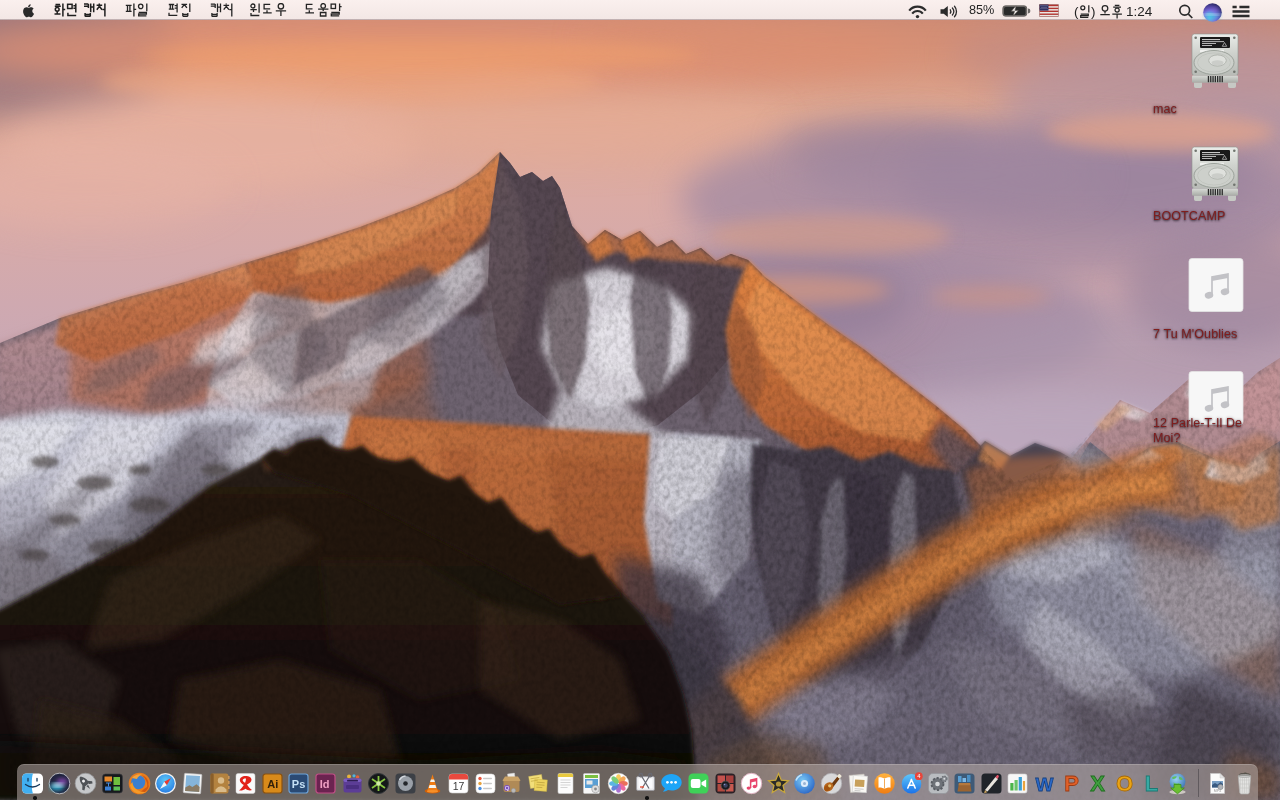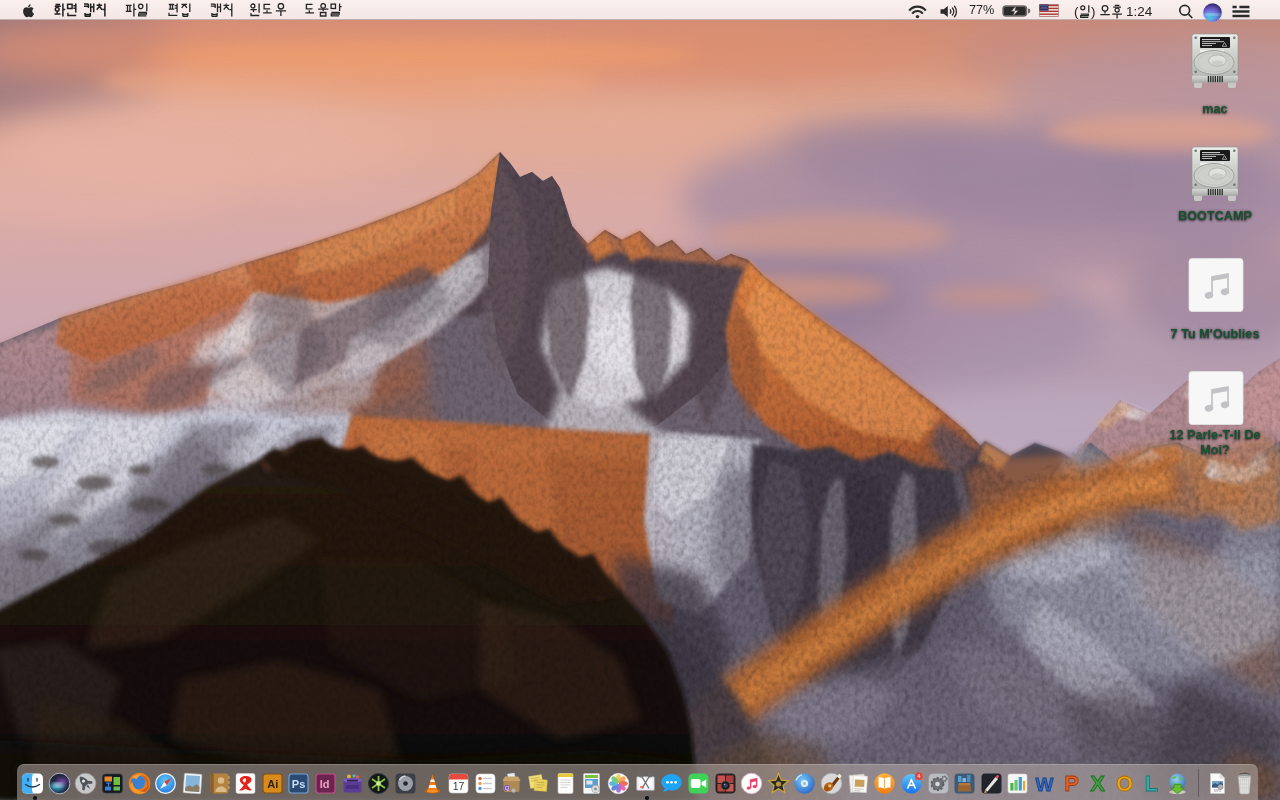--- a/index.html
+++ b/index.html
@@ -1,18 +1,18 @@
 <!DOCTYPE html>
 <html><head><meta charset="utf-8"><style>
 html,body{margin:0;padding:0}
 body{width:1280px;height:800px;overflow:hidden;position:relative;font-family:"Liberation Sans",sans-serif;background:#b0a0b5}
 #wp{position:absolute;top:0;left:0}
 #mb{position:absolute;top:0;left:0;width:1280px;height:20px;box-sizing:border-box;background:linear-gradient(#faf0ee,#f3e7e5);display:flex;align-items:center;z-index:5;border-bottom:1px solid rgba(90,60,65,0.35)}
 .mitem{position:absolute;top:3px}
-.label{position:absolute;color:#14532d;font-size:12.5px;font-weight:bold;text-align:center;line-height:15px;text-shadow:0 1px 2px rgba(40,30,40,.8),0 0 3px rgba(40,30,40,.5);z-index:3;letter-spacing:.1px}
+.label{position:absolute;color:#7f1d1d;font-size:12.5px;font-weight:normal;line-height:15px;text-shadow:0 1px 2px rgba(40,30,40,.8),0 0 3px rgba(40,30,40,.5);z-index:3;letter-spacing:.1px}
 .dicon{position:absolute;z-index:3}
 #dock{position:absolute;left:17px;top:764px;width:1241px;height:44px;border-radius:7px 7px 0 0;background:rgba(182,172,168,.55);backdrop-filter:blur(16px);border-top:1px solid rgba(255,255,255,.18);box-sizing:border-box;z-index:6}
 .di{position:absolute;top:6.5px}
 .dot{position:absolute;width:3.5px;height:3.5px;border-radius:50%;background:#111;top:796px;z-index:7}
 </style></head>
 <body>
 <svg id="wp" width="1280" height="800" viewBox="0 0 1280 800">
 <defs>
 <linearGradient id="sky" x1="0" y1="0" x2="0" y2="1">
 <stop offset="0" stop-color="#bf8273"></stop>
@@ -309,21 +309,21 @@
 <circle cx="10.5" cy="11.6" r="1.7" fill="#2b2b2b" stroke="none"></circle>
 </svg>
 <svg class="mitem" style="left:940px;top:4.5px" width="23" height="13" viewBox="0 0 23 13">
 <path d="M0.5,4.3 h3.2 L7.8,1 V12 L3.7,8.7 H0.5 Z" fill="#2b2b2b"></path>
 <g fill="none" stroke="#2b2b2b" stroke-width="1.3" stroke-linecap="round">
 <path d="M10.3,4.8 A3.1,3.1 0 0 1 10.3,8.2"></path>
         <path d="M12.4,3 A5.5,5.5 0 0 1 12.4,10"></path>
         <path d="M14.5,1.2 A8.1,8.1 0 0 1 14.5,11.8"></path>
 </g>
 </svg>
-<div class="mitem" style="left:969px;top:2.5px;font-size:12.7px;color:#242424">77%</div>
+<div class="mitem" style="left:969px;top:2.5px;font-size:12.7px;color:#242424">85%</div>
 <svg class="mitem" style="left:1002px;top:4.5px" width="32" height="12" viewBox="0 0 32 12">
 <rect x="0.8" y="0.8" width="24" height="10.4" rx="2.6" fill="#6e6a68" stroke="#5c5856" stroke-width="0.8"></rect>
 <rect x="2" y="2" width="21.6" height="8" rx="1.6" fill="#2a2a2a"></rect>
 <path d="M26,3.6 v4.8 a2,2 0 0 0 0,-4.8 z" fill="#6e6a68"></path>
 <path d="M13.8,1 L9.3,6.2 h3.2 L11.2,11 L16.3,5.4 h-3.4 L14.1,1 Z" fill="#f2eeec" stroke="#55504e" stroke-width="0.6"></path>
 </svg>
 <svg class="mitem" style="left:1039px;top:4px" width="20" height="13" viewBox="0 0 20 13">
 <rect x="0.5" y="0.5" width="19" height="12" fill="#b23430"></rect>
 <g fill="#e9e5e2">
         <rect x="0.5" y="2.2" width="19" height="1.5"></rect>
@@ -449,21 +449,21 @@
   </svg>
 <svg class="dicon" style="left:1188px;top:257px" width="56" height="56">
     <use href="#music"></use>
   </svg>
 <svg class="dicon" style="left:1188px;top:370px" width="56" height="56">
     <use href="#music"></use>
   </svg>
 <div class="label" style="left:1153px;top:102px;width:124px">mac</div>
 <div class="label" style="left:1153px;top:209px;width:124px">BOOTCAMP</div>
 <div class="label" style="left:1153px;top:327px;width:124px">7 Tu M'Oublies</div>
-<div class="label" style="left:1153px;top:428px;width:124px">12 Parle-T-Il De<br>Moi?</div>
+<div class="label" style="left:1153px;top:416px;width:124px">12 Parle-T-Il De<br>Moi?</div>
 <svg width="0" height="0" style="position:absolute">
     <defs>
 <radialGradient id="safg" cx="0.5" cy="0.35" r="0.8">
         <stop offset="0" stop-color="#5ec9f7"></stop>
         <stop offset="1" stop-color="#1e6fe0"></stop>
       </radialGradient>
 <radialGradient id="dvdg" cx="0.4" cy="0.35" r="0.85">
         <stop offset="0" stop-color="#7ac8f4"></stop>
         <stop offset="1" stop-color="#1a52bd"></stop>
       </radialGradient>

